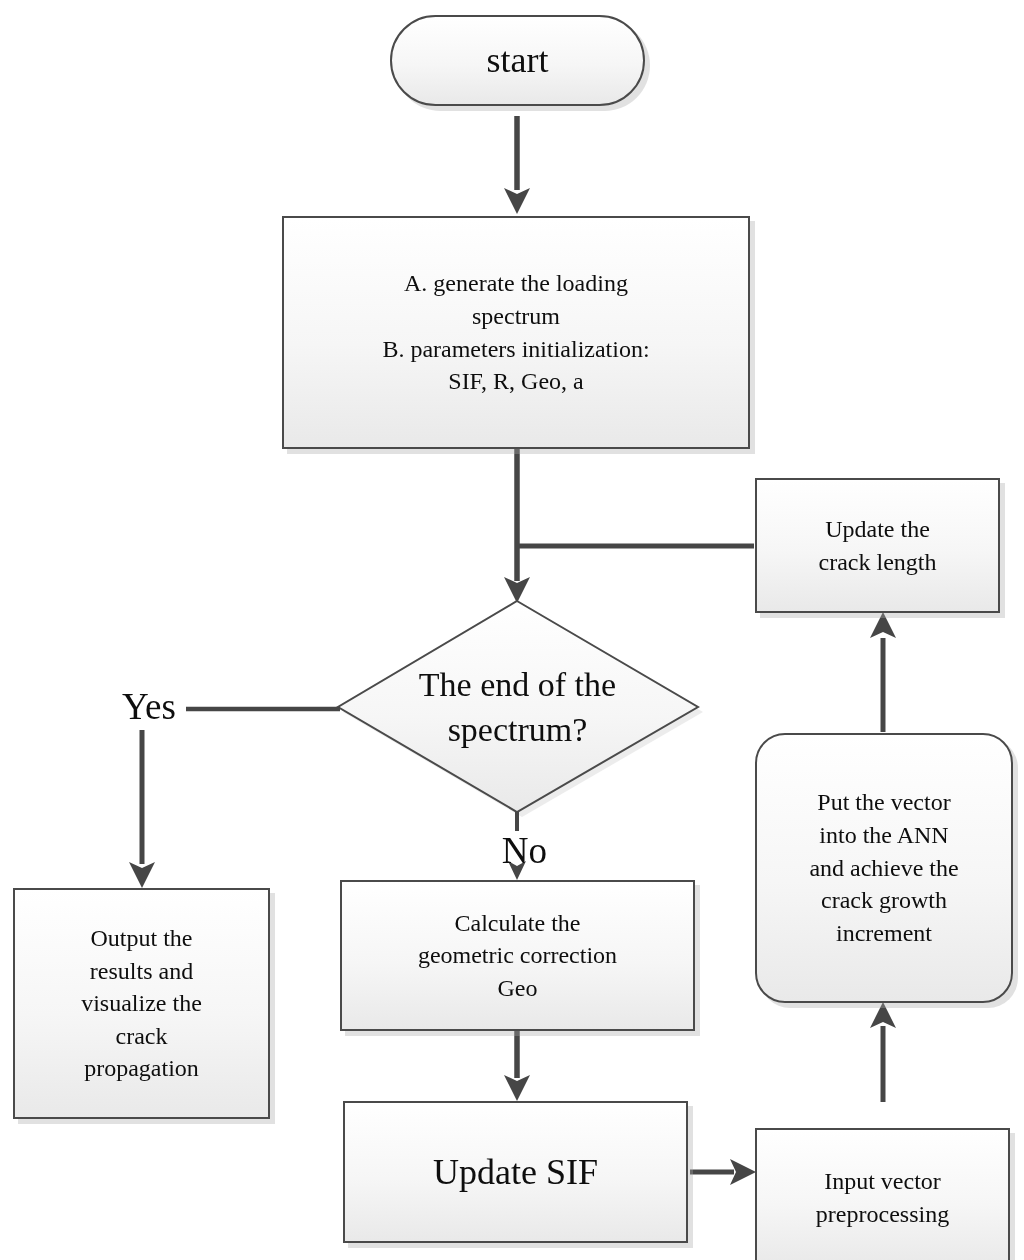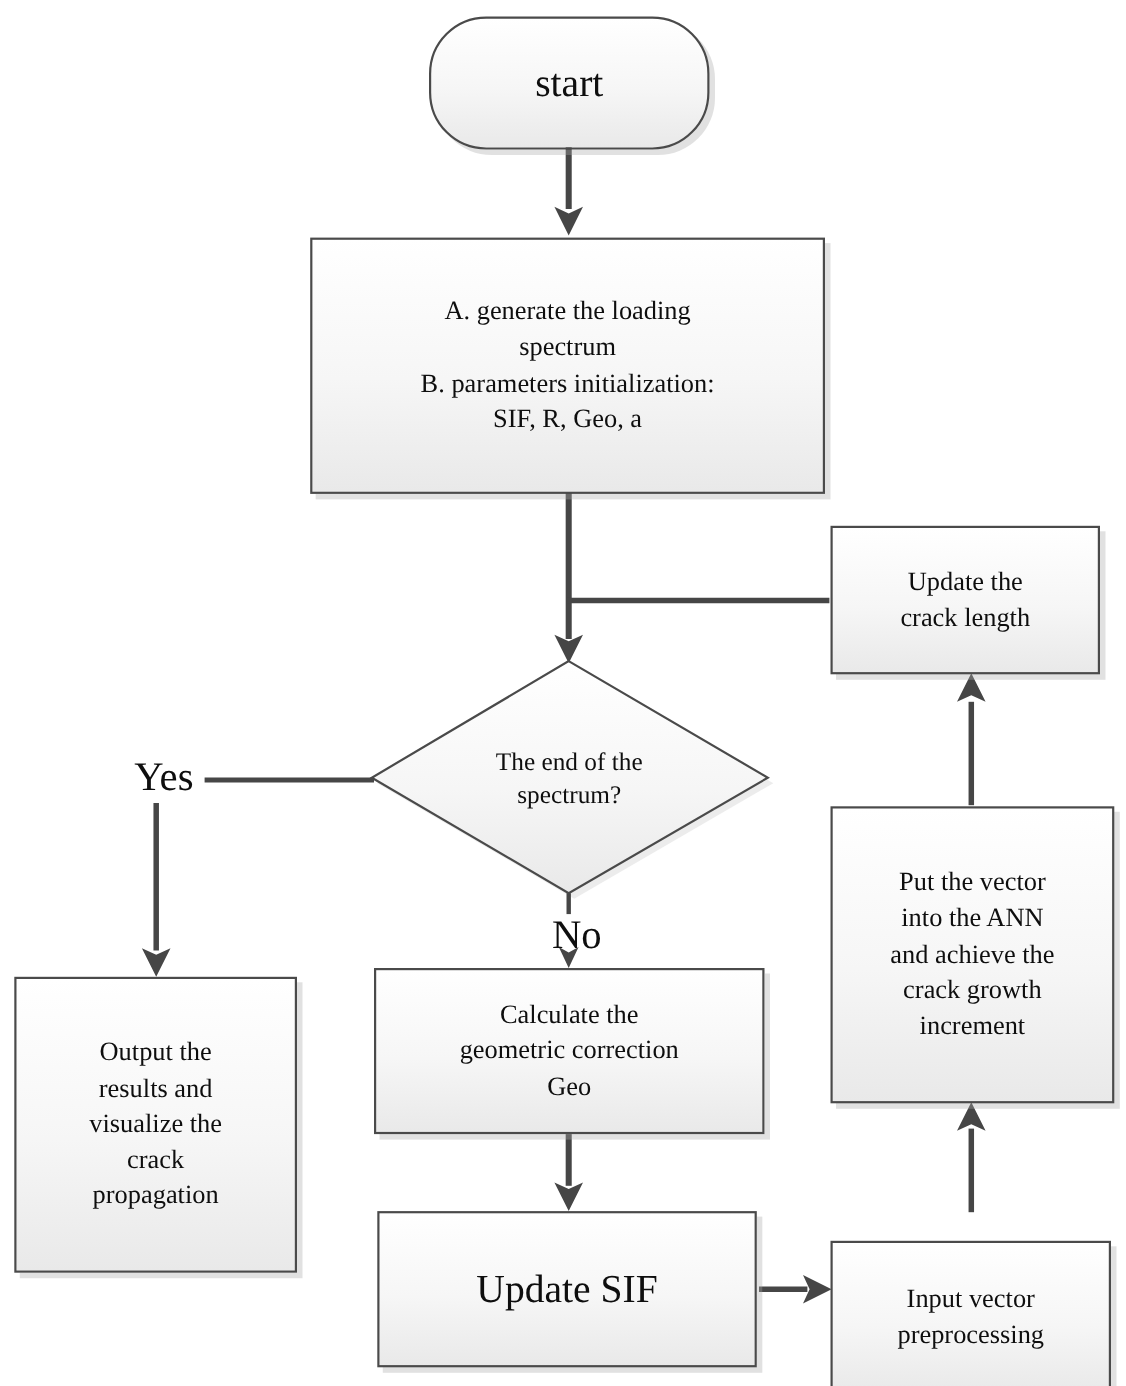--- a/index.html
+++ b/index.html
@@ -13,21 +13,21 @@
     border:2px solid #4a4a4a;
     background:linear-gradient(180deg,#ffffff 0%,#f6f6f6 55%,#e9e9e9 100%);
     box-shadow:5px 5px 0 rgba(168,168,168,0.35);
     display:flex;align-items:center;justify-content:center;
     text-align:center;white-space:pre-line;
     font-size:24px;line-height:1.36;
   }
   .terminal{border-radius:52px;font-size:36px;}
   .decision-text{
     position:absolute;z-index:3;display:flex;align-items:center;justify-content:center;
-    text-align:center;white-space:pre-line;font-size:23px;line-height:1.32;
+    text-align:center;white-space:pre-line;font-size:34px;line-height:1.32;
     background:transparent;border:none;box-shadow:none;
   }
   .edge-label{
     position:absolute;z-index:4;font-size:37px;line-height:1;
     text-align:center;background:transparent;
   }
 </style>
 </head>
 <body>
 
@@ -83,49 +83,49 @@
       <line x1="883" y1="1102" x2="883" y2="1026" stroke-width="5"></line>
       <polygon points="883,1002 870,1028 883,1022 896,1028" stroke="none"></polygon>
     </g>
 
     <g stroke="#464646" fill="#464646">
       <line x1="883" y1="732" x2="883" y2="638" stroke-width="5"></line>
       <polygon points="883,612 870,638 883,632 896,638" stroke="none"></polygon>
     </g>
   </svg>
 
-  <div class="node terminal" style="left:390px;top:15px;width:255px;height:121px;">start</div>
+  <div class="node terminal" style="left:390px;top:15px;width:255px;height:91px;">start</div>
 
   <div class="node" style="left:282px;top:216px;width:468px;height:233px;">A. generate the loading
 spectrum
 B. parameters initialization:
 SIF, R, Geo, a</div>
 
   <div class="node" style="left:755px;top:478px;width:245px;height:135px;">Update the
 crack length</div>
 
   <div class="decision-text" style="left:380px;top:652px;width:275px;height:112px;">The end of the
 spectrum?</div>
 
-  <div class="node" style="left:13px;top:888px;width:257px;height:269px;">Output the
+  <div class="node" style="left:13px;top:888px;width:257px;height:231px;">Output the
 results and
 visualize the
 crack
 propagation</div>
 
   <div class="node" style="left:343px;top:1101px;width:345px;height:142px;font-size:36px;">Update SIF</div>
 
   <div class="node" style="left:340px;top:880px;width:355px;height:151px;">Calculate the
 geometric correction
 Geo</div>
 
   <div class="node" style="left:755px;top:1128px;width:255px;height:140px;">Input vector
 preprocessing</div>
 
-  <div class="node" style="left:755px;top:733px;width:258px;height:270px;">Put the vector
+  <div class="node" style="left:755px;top:733px;width:258px;height:270px;border-radius:30px;">Put the vector
 into the ANN
 and achieve the
 crack growth
 increment</div>
 
   <div class="edge-label" style="left:110px;top:688px;width:78px;">Yes</div>
 
   <div class="edge-label" style="left:487px;top:832px;width:60px;text-align:right;">No</div>
 
 </div>

